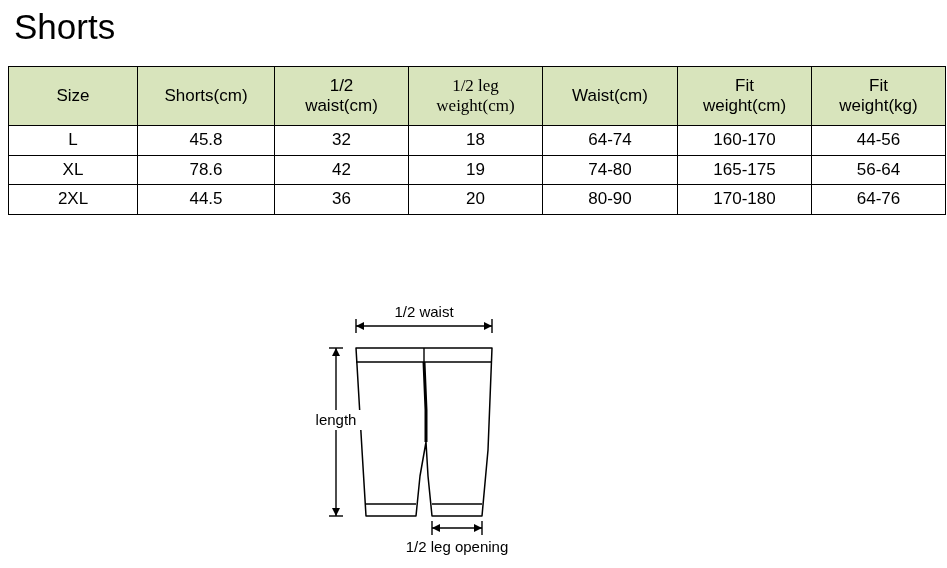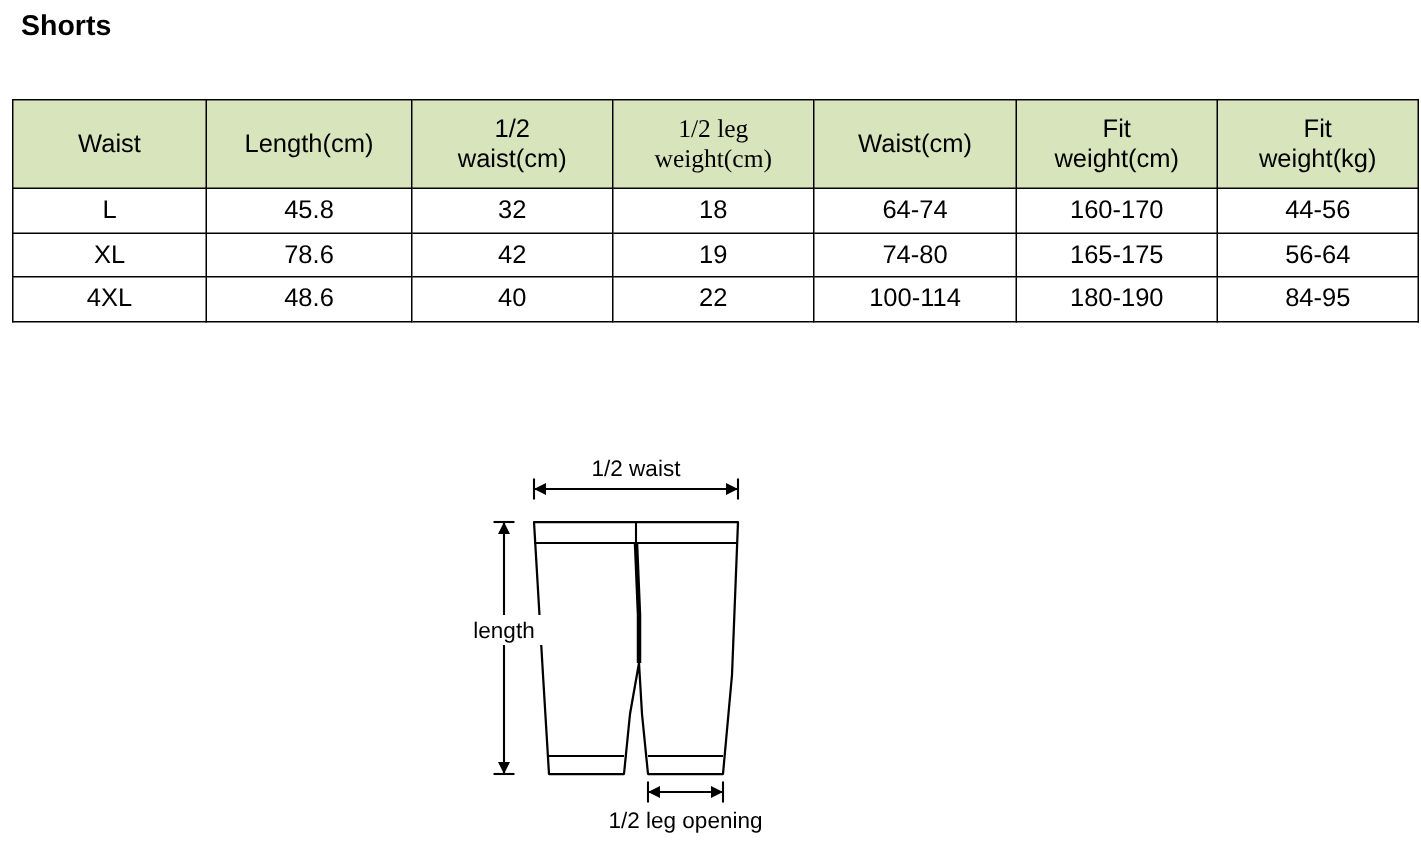--- a/index.html
+++ b/index.html
@@ -12,22 +12,22 @@
     height: 568px;
     font-family: "Liberation Sans", sans-serif;
     color: #000000;
     position: relative;
     overflow: hidden;
   }
   .page-title {
     position: absolute;
     left: 14px;
     top: 7px;
-    font-size: 19px;
-    font-weight: bold;
+    font-size: 35px;
+    font-weight: normal;
     letter-spacing: 0px;
   }
   .size-table {
     position: absolute;
     left: 8px;
     top: 66px;
     width: 930px;
     border-collapse: collapse;
     table-layout: fixed;
   }
@@ -70,24 +70,24 @@
 </style>
 </head>
 <body>
 
 <div class="page-title">Shorts</div>
 
 <table class="size-table">
   <thead>
     <tr>
       <th class="col-size">
-        <span>Waist</span>
+        <span>Size</span>
       </th>
       <th class="col-length">
-        <span>Length(cm)</span>
+        <span>Shorts(cm)</span>
       </th>
       <th class="col-halfwaist">
         <span>1/2</span><br>
         <span>waist(cm)</span>
       </th>
       <th class="col-legopening">
         <span>1/2 leg</span><br>
         <span>weight(cm)</span>
       </th>
       <th class="col-waist">
@@ -116,27 +116,27 @@
     <tr>
       <td>XL</td>
       <td>78.6</td>
       <td>42</td>
       <td>19</td>
       <td>74-80</td>
       <td>165-175</td>
       <td>56-64</td>
     </tr>
     <tr>
-      <td>4XL</td>
-      <td>48.6</td>
-      <td>40</td>
-      <td>22</td>
-      <td>100-114</td>
-      <td>180-190</td>
-      <td>84-95</td>
+      <td>2XL</td>
+      <td>44.5</td>
+      <td>36</td>
+      <td>20</td>
+      <td>80-90</td>
+      <td>170-180</td>
+      <td>64-76</td>
     </tr>
   </tbody>
 </table>
 
 <div class="diagram">
   <svg width="340" height="260" viewBox="0 0 340 260" xmlns="http://www.w3.org/2000/svg">
 
     <g fill="none" stroke="#000000" stroke-width="1.4">
       <line x1="56" y1="26" x2="192" y2="26"></line>
       <line x1="56" y1="19" x2="56" y2="33"></line>

